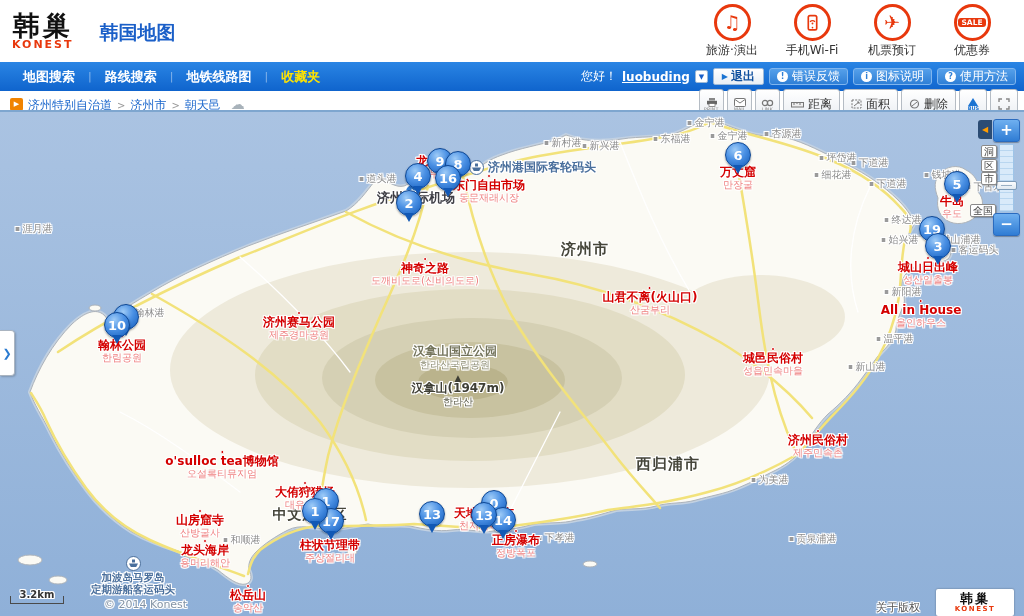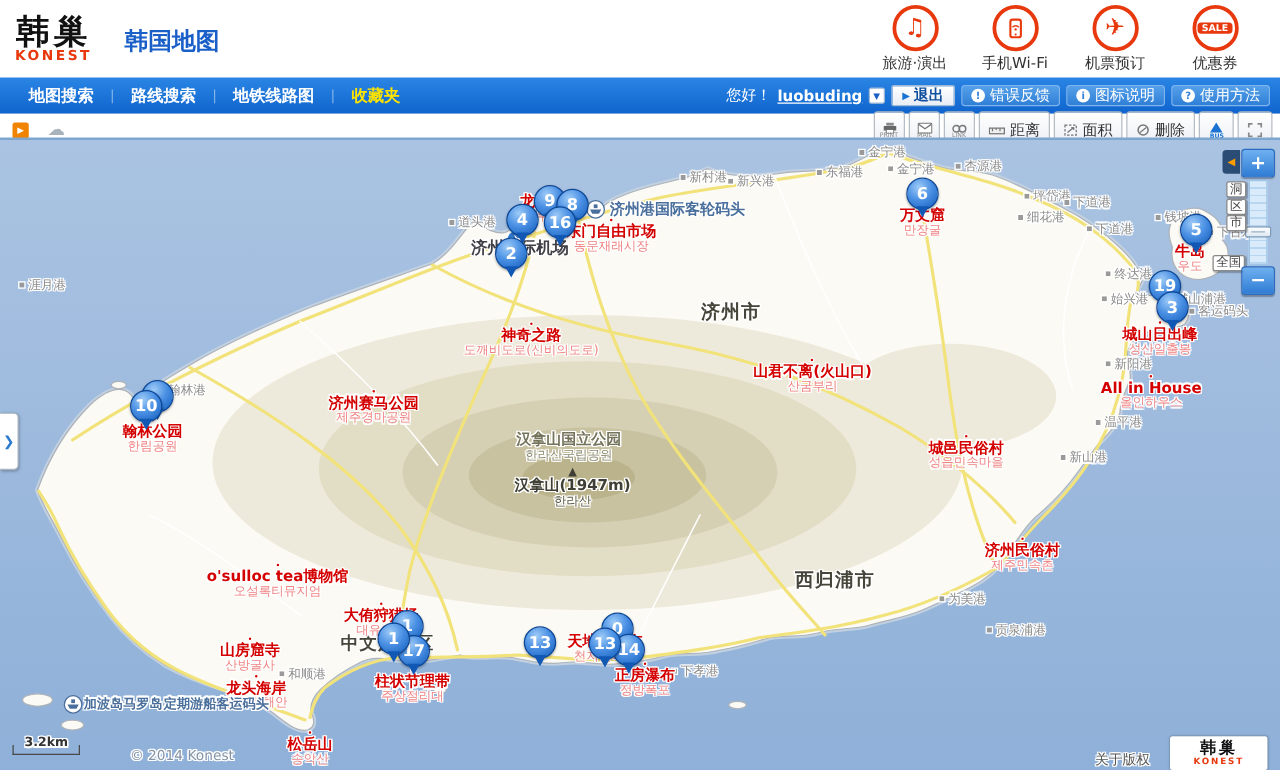--- a/index.html
+++ b/index.html
@@ -71,21 +71,21 @@
   .poi .dot { display:block; width:4px; height:4px; border-radius:50%; background:#d40000; border:1px solid #fff; margin:0 auto 1px; }
   .poi .cn { display:block; font-size:12px; font-weight:bold; color:#d40000; }
   .poi .kr { display:block; font-size:10px; color:#ef8282; }
   .tlab { transform:translateX(-50%); text-align:center; line-height:1.15; }
   .tlab .cn { display:block; font-size:12px; font-weight:bold; color:#74745c; }
   .tlab .kr { display:block; font-size:10px; color:#8c8c72; }
   .tlab.dark .cn { color:#3f3f35; }
   .tlab.dark .kr { color:#5a5a48; }
   .peak { display:block; font-size:9px; color:#3f3f35; line-height:8px; }
   .ferry { color:#4a6f9c; font-weight:bold; font-size:12px; display:flex; align-items:center; gap:4px; }
-  .ferry.col { gap:1px; transform:translateX(-50%); font-size:10.5px; line-height:11px; text-align:center; }
+  .ferry.col { flex-direction:column; gap:1px; transform:translateX(-50%); font-size:10.5px; line-height:11px; text-align:center; }
   .fico { width:15px; height:15px; border-radius:50%; background:#fff; border:1px solid #4a6f9c; display:flex; align-items:center; justify-content:center; flex:0 0 auto; }
   .airport-lab { transform:translateX(-50%); font-size:13px; font-weight:bold; color:#3f3f46; }
   .plane-badge { width:17px; height:17px; border-radius:50%; background:#2f7cd4; border:2px solid #fff; color:#fff;
           font-size:9px; display:flex; align-items:center; justify-content:center; }
 
   .marker { position:absolute; width:26px; height:26px; border-radius:50%; color:#fff; font-weight:bold; font-size:13px;
           display:flex; align-items:center; justify-content:center; cursor:pointer;
           background:radial-gradient(circle at 38% 28%, #9ecbf7 0%, #4a90e4 45%, #1059b8 100%);
           border:1px solid #0c4694; box-shadow:0 1px 2px rgba(0,0,0,.35); }
   .marker::after { content:""; position:absolute; left:50%; top:22px; transform:translateX(-50%);
@@ -191,20 +191,21 @@
           <div class="nav-btn">
             <div class="cir">?</div>
             <div style="display: inline;">使用方法</div>
           </div>
         </span>
     </div>
   </div>
 
   <div class="crumbrow">
     <span class="crumb-ico">▶</span>
+    <span class="crumb" id="crumbs"><span class="crumb-link">济州特别自治道</span><span class="crumb-sep">&gt;</span><span class="crumb-link">济州市</span><span class="crumb-sep">&gt;</span><span class="crumb-link">朝天邑</span></span>
     <span class="weather">
       <span class="cloud">☁</span>
       <span class="temp">25.9℃</span>
     </span>
     <span class="tools" id="map-tools">
         <div class="tbtn mini">
           <span>
             <svg width="12" height="9" viewBox="0 0 12 9">
               <rect x="3" y="0" width="6" height="2.5" fill="#888"></rect>
               <rect x="1" y="2.8" width="10" height="3.6" fill="#666"></rect>
@@ -337,21 +338,21 @@
         <div class="lab port oln" style="left: 990px; top: 70px;"><span class="pdot"></span>下古水港</div>
         <div class="lab port oln" style="left: 903px; top: 103px;"><span class="pdot"></span>终达港</div>
         <div class="lab port oln" style="left: 900px; top: 123px;"><span class="pdot"></span>始兴港</div>
         <div class="lab port oln" style="left: 957px; top: 123px;"><span class="pdot"></span>城山浦港</div>
         <div class="lab port oln" style="left: 975px; top: 133px;"><span class="pdot"></span>客运码头</div>
         <div class="lab port oln" style="left: 903px; top: 175px;"><span class="pdot"></span>新阳港</div>
         <div class="lab port oln" style="left: 895px; top: 222px;"><span class="pdot"></span>温平港</div>
         <div class="lab port oln" style="left: 867px; top: 250px;"><span class="pdot"></span>新山港</div>
         <div class="lab port oln" style="left: 242px; top: 423px;"><span class="pdot"></span>和顺港</div>
         <div class="lab port oln" style="left: 770px; top: 363px;"><span class="pdot"></span>为美港</div>
-        <div class="lab port oln" style="left: 799px; top: 388px; padding-left: 28px;"><span class="pdot"></span>贡泉浦港</div>
+        <div class="lab port oln" style="left: 799px; top: 422px; padding-left: 28px;"><span class="pdot"></span>贡泉浦港</div>
         <div class="lab port oln" style="left: 556px; top: 421px;"><span class="pdot"></span>下孝港</div>
         <div class="lab city oln" style="left: 585px; top: 128px; font-size: 15px;">济州市</div>
         <div class="lab city oln" style="left: 668px; top: 343px; font-size: 15px;">西归浦市</div>
         <div class="lab city oln" style="left: 310px; top: 394px; font-size: 14px;">中文旅游区</div>
         <div class="lab tlab" style="left: 455px; top: 233px;">
           <span class="cn oln">汉拿山国立公园</span>
           <span class="kr oln">한라산국립공원</span>
         </div>
         <div class="lab tlab dark" style="left: 458px; top: 262px;">
           <span class="peak">▲</span>

